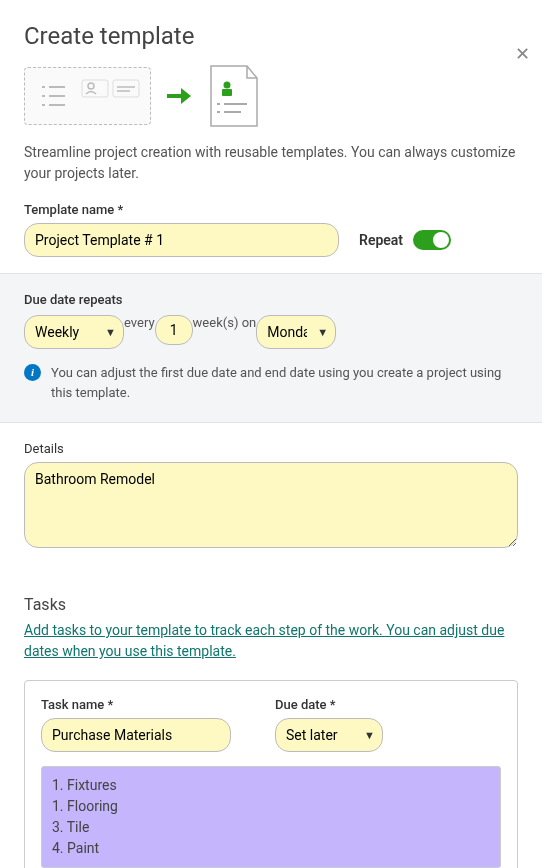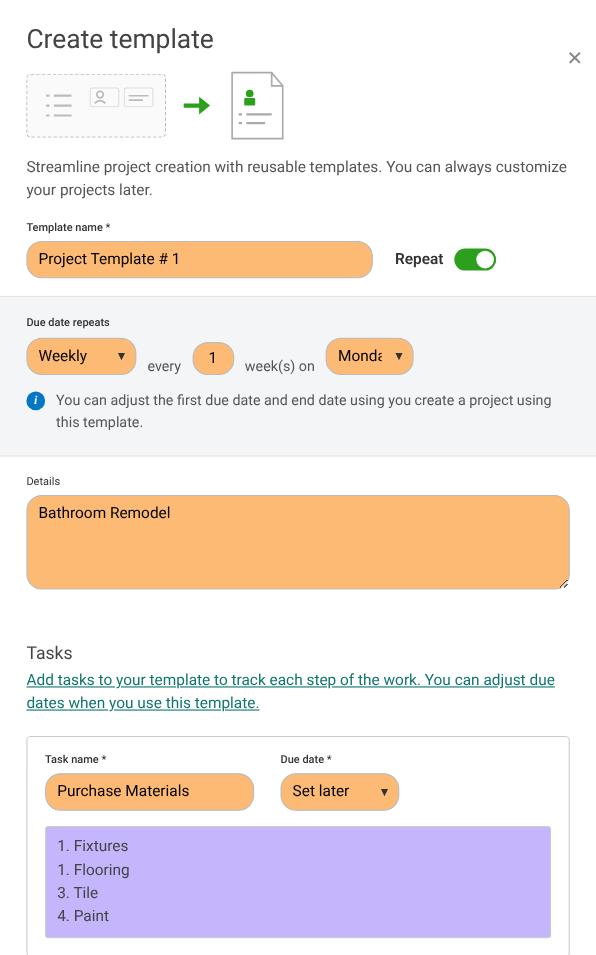--- a/index.html
+++ b/index.html
@@ -32,29 +32,29 @@
     gap: 14px;
     padding: 0 24px 14px 24px;
   }
   .illus-group { display:flex; gap:8px; padding:8px 10px; border:1px dashed #bbb; border-radius:4px; background:#fafafa;}
   .desc {
     padding: 0 24px 18px 24px;
     color: #555;
     line-height: 1.5;
   }
   .section { padding: 0 24px 16px 24px; }
-  .label { font-size: 10px; color: #333; margin-bottom: 6px; display:block; font-weight:500;}
+  .label { font-size: 13px; color: #333; margin-bottom: 6px; display:block; font-weight:500;}
   .row-flex { display:flex; align-items:center; gap: 20px; }
   .input-text, .select, .textarea, .num-input {
     border: 1px solid #bbb;
     border-radius: 14px;
     padding: 8px 10px;
     font-size: 14px;
     font-family: inherit;
-    background:#fdba74;
+    background:#fef9c3;
   }
   .input-text { width: 315px; }
   .num-input { width: 38px; text-align:center; padding:6px 4px;}
   .select {
     appearance: none;
     padding-right: 28px;
     background-image: none;
     position: relative;
   }
   .select-wrap { position:relative; display:inline-block; }
@@ -83,30 +83,30 @@
     display:flex; gap:10px; margin-top:14px; align-items:flex-start;
     color:#555; font-size:13px; line-height:1.5;
   }
   .info-icon {
     width:17px; height:17px; border-radius:50%;
     background:#0277c5; color:#fff; font-size:11px; font-weight:bold;
     display:flex; align-items:center; justify-content:center;
     flex-shrink:0; margin-top:1px;
     font-family: Georgia, serif; font-style: italic;
   }
-  .rep-row { display:flex; align-items:flex-end; gap:10px; }
+  .rep-row { display:flex; align-items:flex-start; }
   .small-text { font-size:13px; color:#555; }
   .textarea { width: 100%; height: 86px; resize: both; }
   h2 { font-size:16px; font-weight:400; color:#444; margin: 28px 0 6px 0; }
   .tasks-desc { color:#0f766e; line-height:1.5; margin-bottom:18px;text-decoration:underline; }
   .tasks-box {
     border:1px solid #ccc; border-radius:4px;
     padding: 16px 16px 16px 16px;
   }
-  .tasks-top-row { display:flex; gap: 24px; align-items:flex-end; margin-bottom:14px;}
+  .tasks-top-row { display:flex; gap: 44px; align-items:flex-end; margin-bottom:14px;}
   .task-name-input { width: 190px; }
   .due-select { width: 108px; }
   .task-list-box {
     border:1px solid #ccc; border-radius:3px;
     padding:8px 10px; font-size:14px; color:#444; line-height:1.5;
     background:#c4b5fd; min-height: 78px;
   }
   .arrow-svg path { fill:#2ca01c; }
 </style>
 </head>

